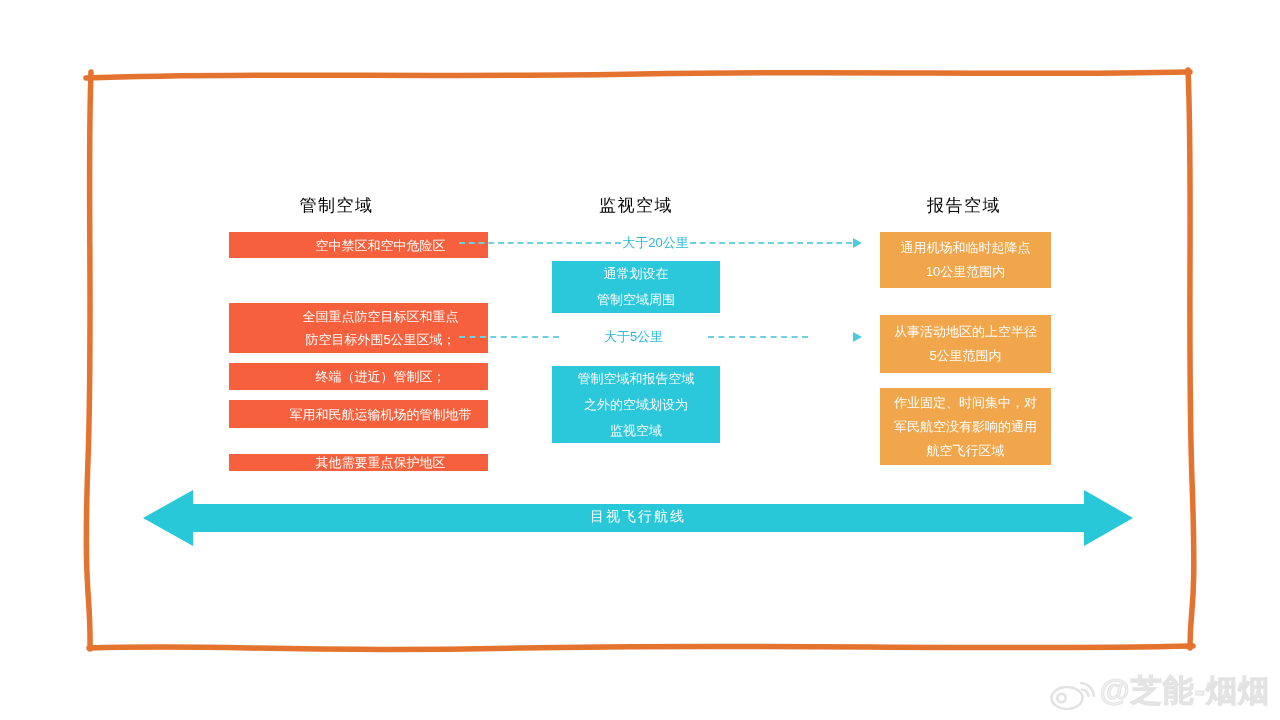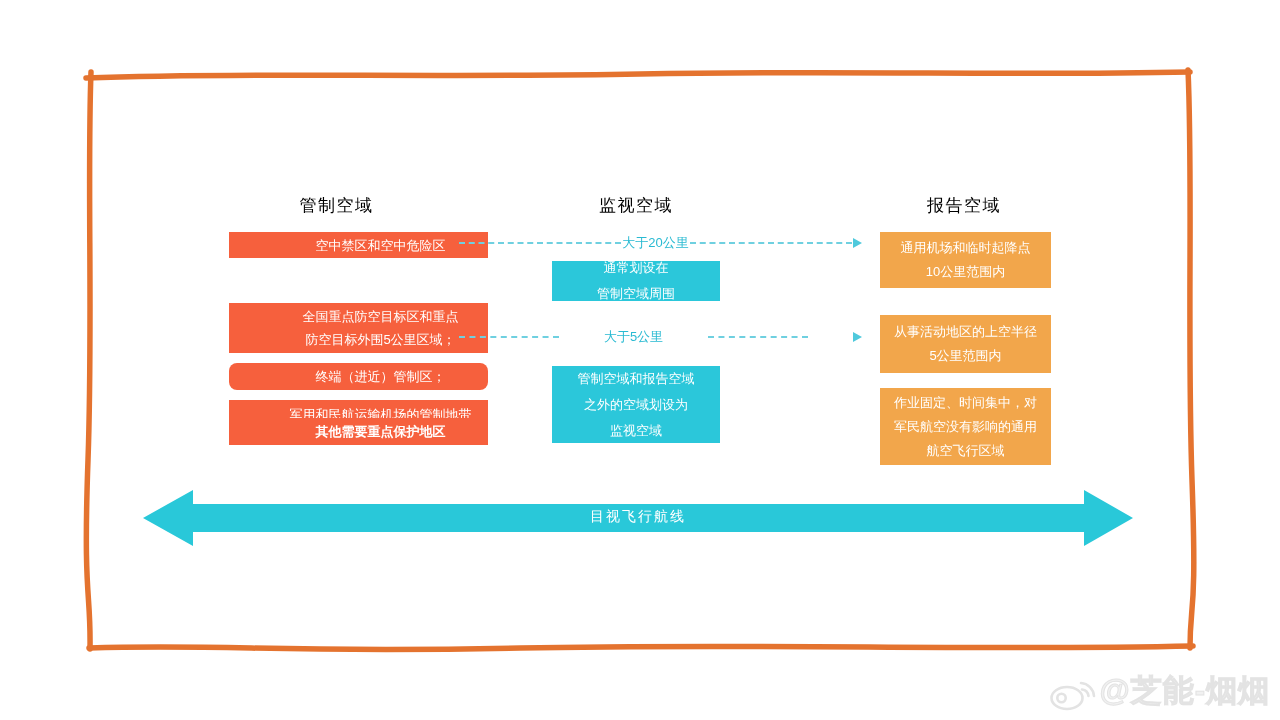--- a/index.html
+++ b/index.html
@@ -44,25 +44,25 @@
     </g>
   </svg>
 
   <div class="col-header" style="left:229px;width:215px;">管制空域</div>
   <div class="col-header" style="left:552px;width:168px;">监视空域</div>
   <div class="col-header" style="left:880px;width:168px;">报告空域</div>
 
   <div class="box red" style="top:232px;height:26px;">空中禁区和空中危险区</div>
   <div class="box red" style="top:303px;height:50px;">全国重点防空目标区和重点
 防空目标外围5公里区域；</div>
-  <div class="box red" style="top:363px;height:27px;border-radius:8px;">终端（进近）管制区；</div>
+  <div class="box red" style="top:363px;height:27px;">终端（进近）管制区；</div>
   <div class="box red" style="top:400px;height:28px;">军用和民航运输机场的管制地带</div>
-  <div class="box red" style="top:418px;height:27px;font-weight:bold;">其他需要重点保护地区</div>
+  <div class="box red" style="top:454px;height:17px;">其他需要重点保护地区</div>
 
-  <div class="box cyan" style="top:261px;height:40px;">通常划设在
+  <div class="box cyan" style="top:261px;height:52px;">通常划设在
 管制空域周围</div>
   <div class="box cyan" style="top:366px;height:77px;">管制空域和报告空域
 之外的空域划设为
 监视空域</div>
 
   <div class="box orange" style="top:232px;height:56px;">通用机场和临时起降点
 10公里范围内</div>
   <div class="box orange" style="top:315px;height:58px;">从事活动地区的上空半径
 5公里范围内</div>
   <div class="box orange" style="top:388px;height:77px;">作业固定、时间集中，对

